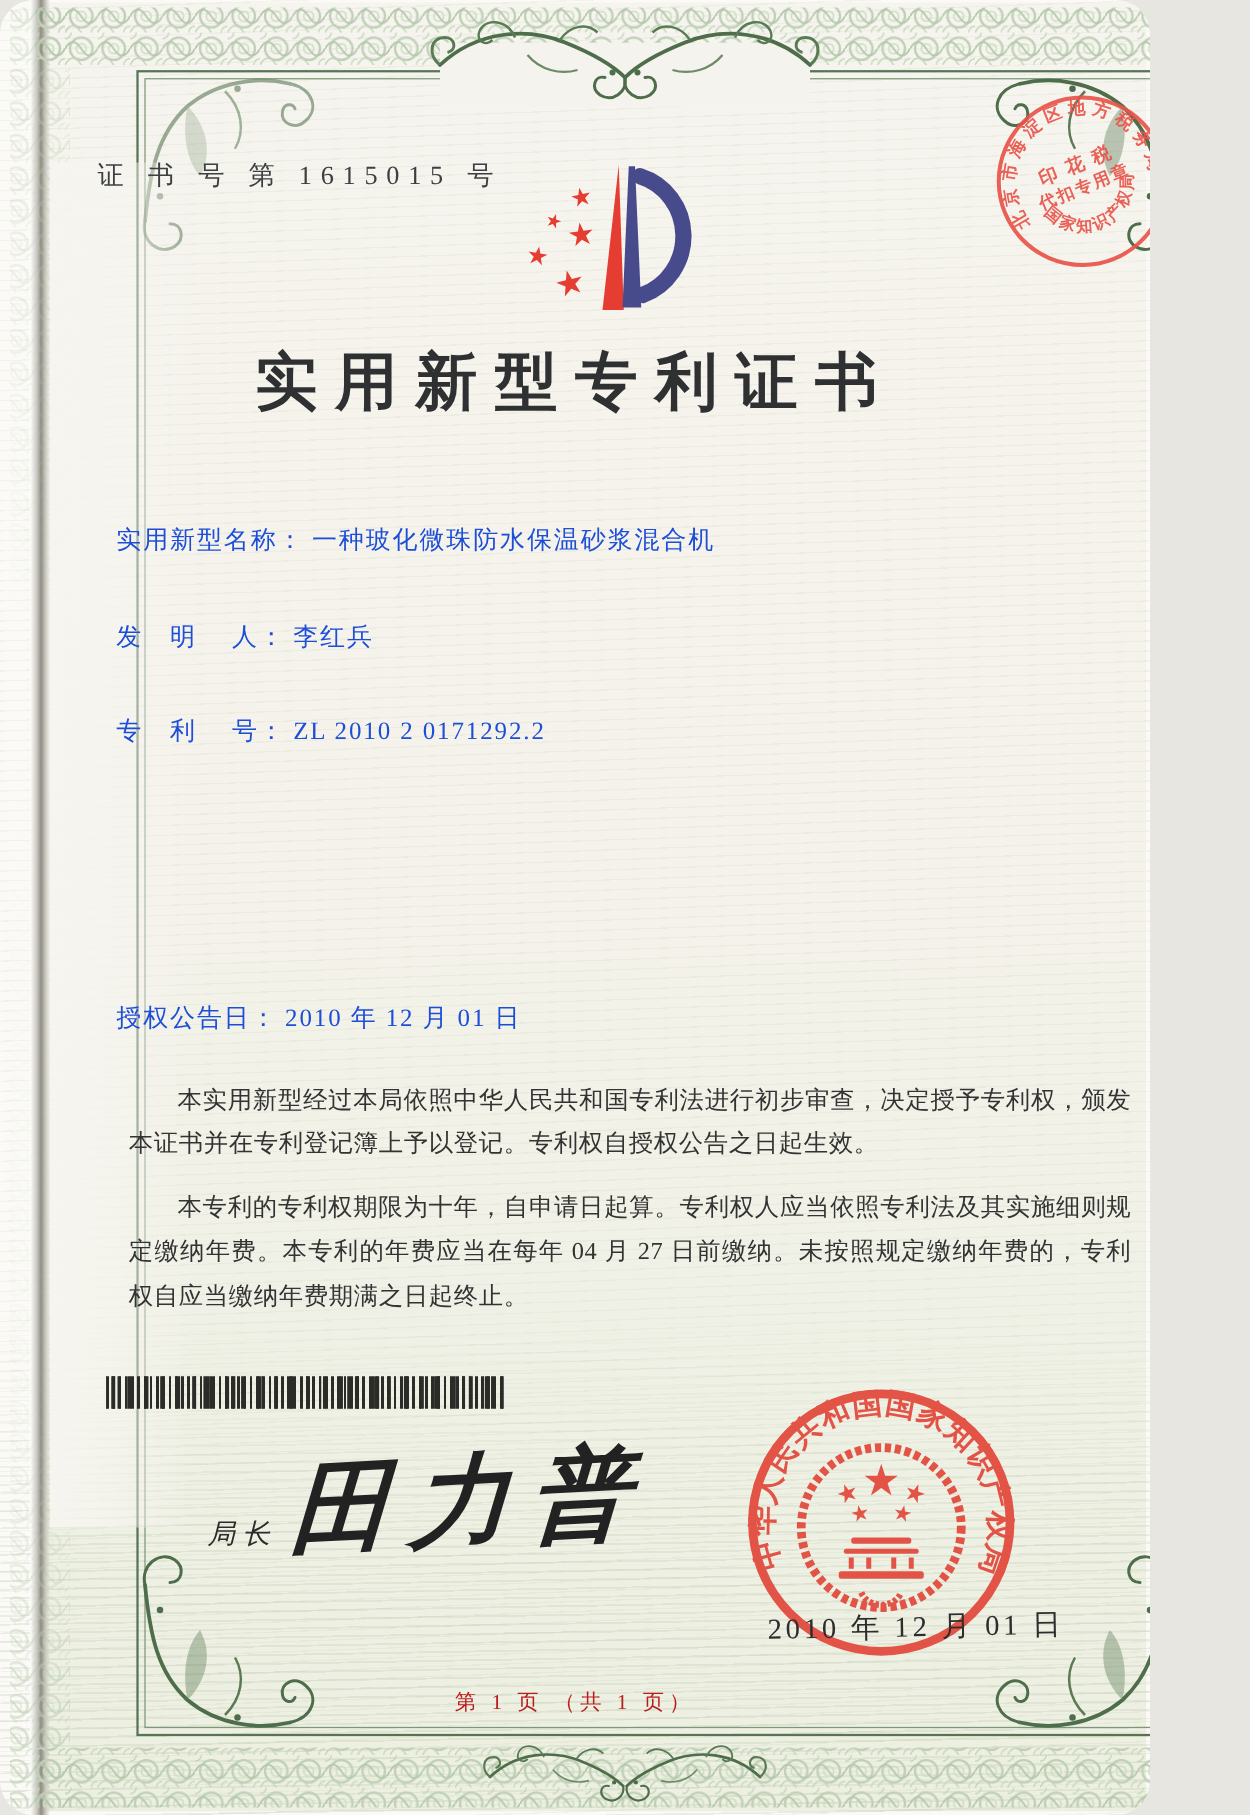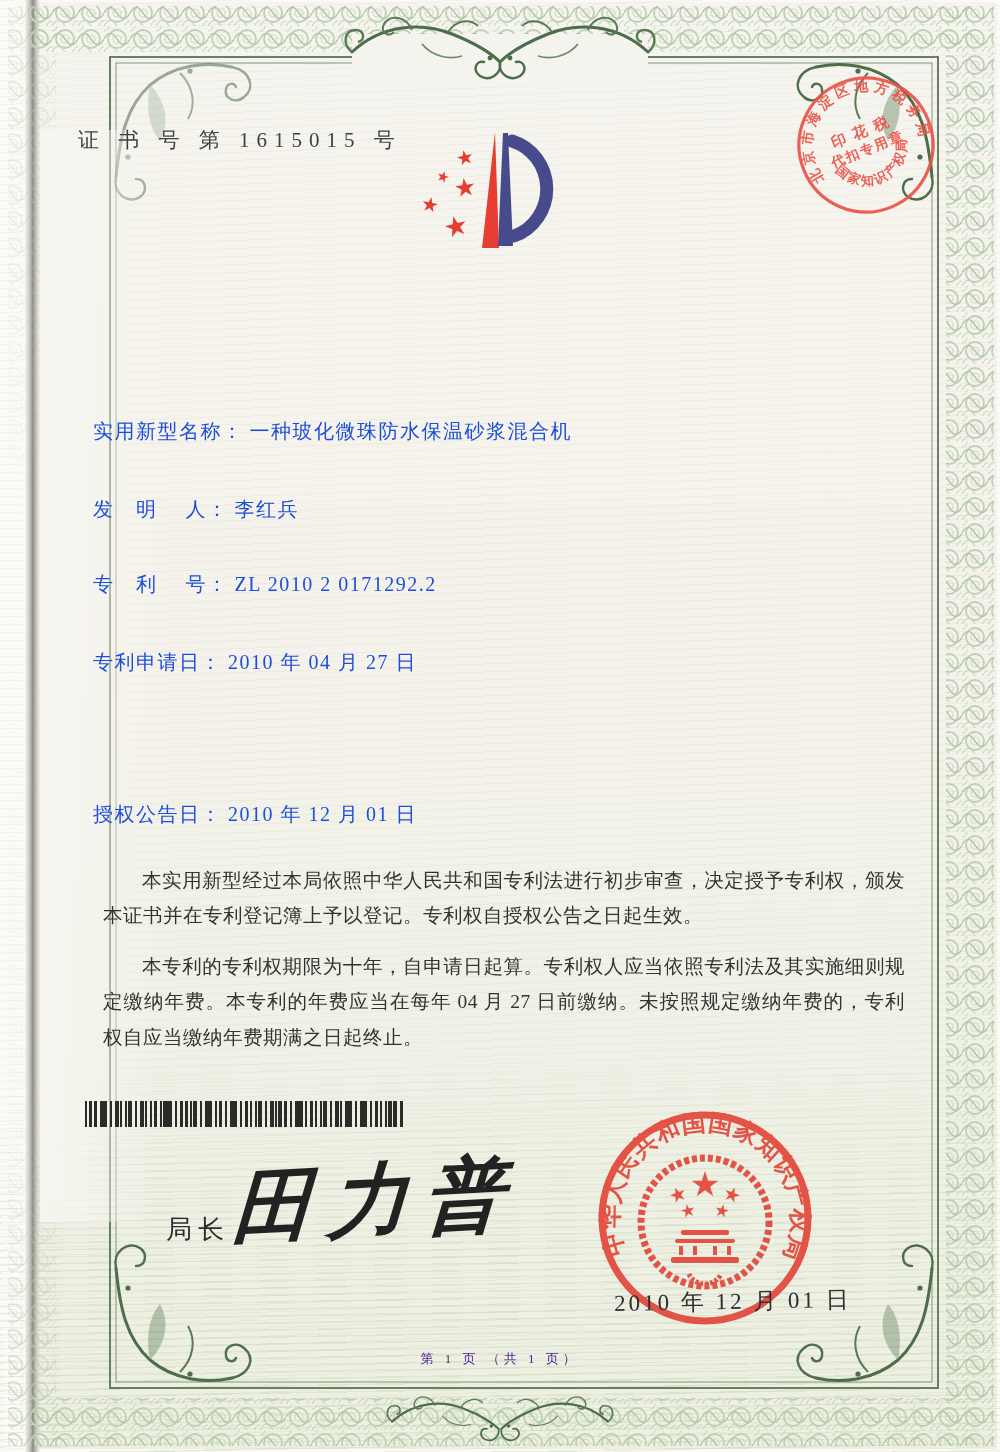--- a/index.html
+++ b/index.html
@@ -1,20 +1,21 @@
 <!DOCTYPE html>
 <html><head>
 <meta charset="utf-8">
 <style>
   html,body{margin:0;padding:0;background:#e8e6e0;}
   .page{
-    position:relative;width:1000px;height:1452px;overflow:hidden;
+    position:relative;width:920px;height:1452px;overflow:hidden;
     background:#fbfaf6;
     font-family:"Liberation Serif","DejaVu Serif",serif;
     color:#333;
+    border-radius:27px;
   }
   .paper{
     position:absolute;left:24px;top:2px;right:3px;bottom:3px;
     background:linear-gradient(180deg,#f6f4ee 0%,#f4f2ea 50%,#f0f1e6 72%,#edefe1 100%);
   }
   .texture{
     position:absolute;inset:0;
     background:repeating-linear-gradient(178deg,rgba(150,172,128,.09) 0 1px,rgba(255,255,255,0) 1px 8px);
   }
   .texture-strong{
@@ -55,36 +56,36 @@
   .paras p{margin:15px;text-indent:2em;}
   .barcode{
     position:absolute;left:85px;top:1101px;width:318px;height:26px;z-index:4;
     background:
       repeating-linear-gradient(90deg,#2b2b28 0 2px,rgba(0,0,0,0) 2px 5px),
       repeating-linear-gradient(90deg,#2b2b28 0 3px,rgba(0,0,0,0) 3px 13px) 4px 0,
       repeating-linear-gradient(90deg,#2b2b28 0 2px,rgba(0,0,0,0) 2px 23px) 9px 0;
   }
   .sig-label{
     position:absolute;left:166px;top:1212px;z-index:4;
-    font-size:26px;letter-spacing:6px;color:#2c2c2c;
+    font-size:22px;letter-spacing:6px;color:#2c2c2c;font-style:italic;
   }
   .sig-name{
     position:absolute;left:232px;top:1148px;z-index:4;
     font-size:80px;font-weight:bold;font-style:italic;letter-spacing:16px;color:#222;
     transform:rotate(-3deg) skewX(-6deg);
   }
   .seal{position:absolute;left:575px;top:1088px;z-index:4;opacity:.92;}
   .tax-stamp{position:absolute;left:791px;top:70px;z-index:4;opacity:.92;}
   .seal-date{
     position:absolute;left:614px;top:1286px;z-index:5;
     font-size:23px;letter-spacing:3px;color:#2d2d2d;transform:rotate(-1deg);
   }
   .footer{
     position:absolute;left:0;right:0;top:1350px;z-index:4;
-    text-align:center;font-size:13px;letter-spacing:4px;color:#4c1d95;
+    text-align:center;font-size:17px;letter-spacing:4px;color:#b91c1c;
   }
 </style>
 </head>
 <body>
 
 <div class="page">
   <div class="paper"></div>
   <div class="texture"></div>
   <div class="texture-strong"></div>
   <div class="fold"></div>
@@ -182,32 +183,30 @@
         <textPath href="#taxTop" startOffset="2">北京市海淀区地方税务局</textPath>
       </text>
       <text x="75" y="66" text-anchor="middle" font-size="15" font-weight="bold" letter-spacing="2">印 花 税</text>
       <text x="75" y="84" text-anchor="middle" font-size="13.5" font-weight="bold" letter-spacing="2">代扣专用章</text>
       <text font-size="13" font-weight="bold" letter-spacing="2">
         <textPath href="#taxBot" startOffset="2">国家知识产权局</textPath>
       </text>
     </g>
   </svg>
 
+  <h1 class="title">实用新型专利证书</h1>
 
   <div class="field f0">
     <span class="lbl">实用新型名称：</span><span class="val">一种玻化微珠防水保温砂浆混合机</span>
   </div>
   <div class="field f1">
     <span class="lbl">发　明　 人：</span><span class="val">李红兵</span>
   </div>
   <div class="field f2">
     <span class="lbl">专　利　 号：</span><span class="val">ZL 2010 2 0171292.2</span>
-  </div>
-  <div class="field f3">
-    <span class="lbl">专利申请日：</span><span class="val">2010 年 04 月 27 日</span>
   </div>
   <div class="field f5">
     <span class="lbl">授权公告日：</span><span class="val">2010 年 12 月 01 日</span>
   </div>
 
   <div class="paras">
     <p>本实用新型经过本局依照中华人民共和国专利法进行初步审查，决定授予专利权，颁发本证书并在专利登记簿上予以登记。专利权自授权公告之日起生效。</p>
     <p>本专利的专利权期限为十年，自申请日起算。专利权人应当依照专利法及其实施细则规定缴纳年费。本专利的年费应当在每年 04 月 27 日前缴纳。未按照规定缴纳年费的，专利权自应当缴纳年费期满之日起终止。</p>
   </div>
 

